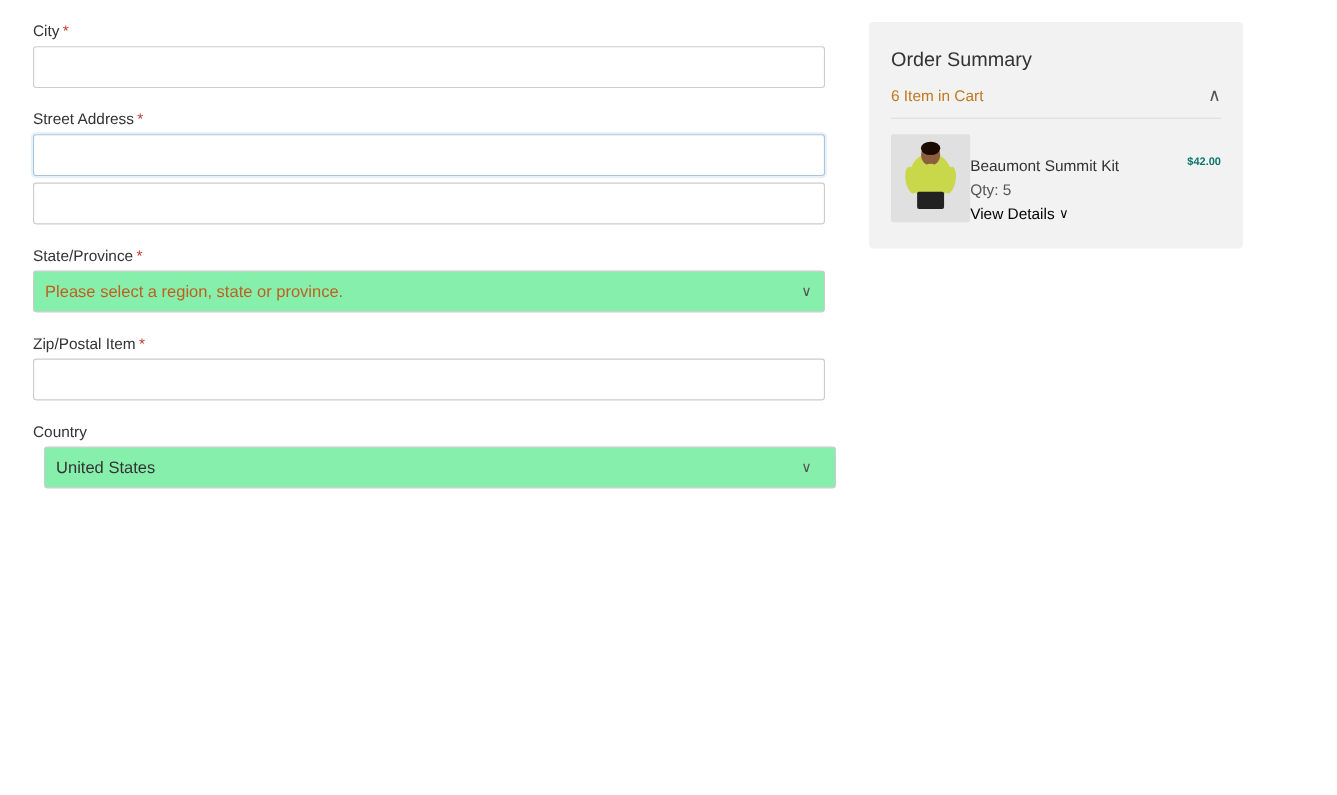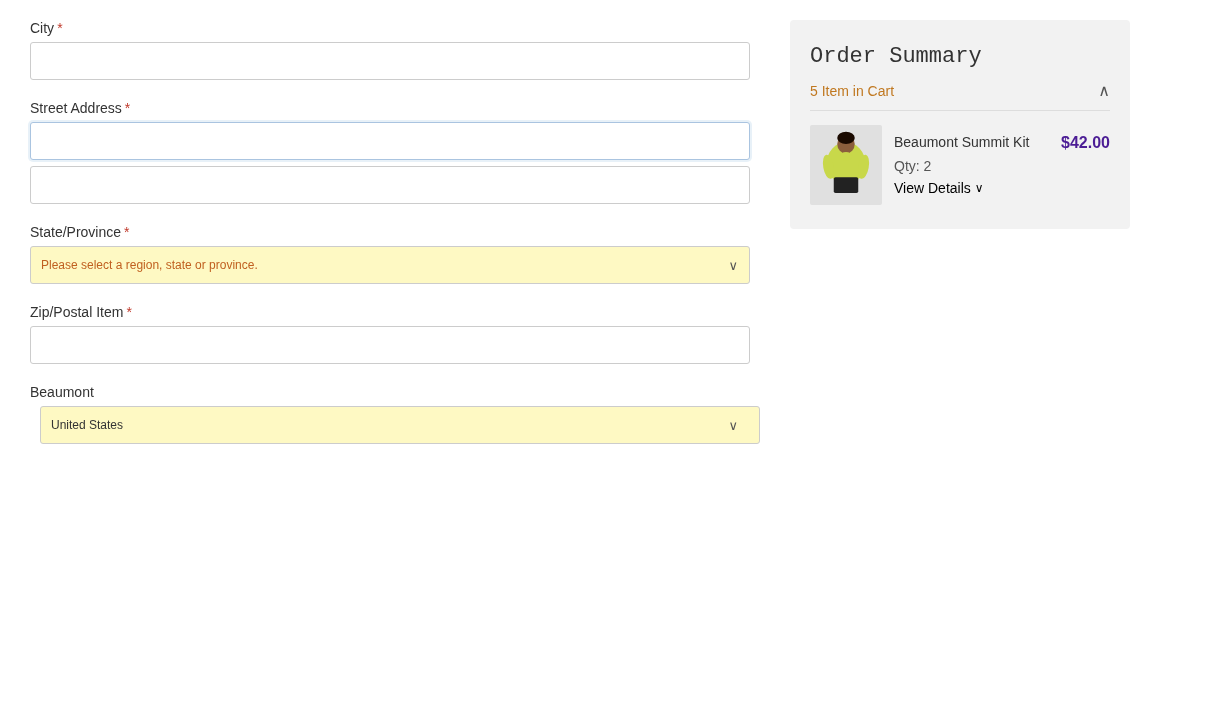--- a/index.html
+++ b/index.html
@@ -62,25 +62,25 @@
       border-color: #aac4e0;
       box-shadow: 0 0 0 2px rgba(100, 160, 210, 0.15);
     }
 
     .form-select {
       width: 100%;
       height: 38px;
       border: 1px solid #ccc;
       border-radius: 3px;
       padding: 6px 10px;
-      font-size: 12px;
+      font-size: 15px;
       color: #c06020;
       appearance: none;
       -webkit-appearance: none;
-      background-color: #fef9c3;
+      background-color: #86efac;
       background-image: none;
       outline: none;
       cursor: pointer;
     }
 
     .select-wrapper {
       position: relative;
     }
 
     .select-wrapper::after {
@@ -128,25 +128,24 @@
     .order-summary {
       width: 340px;
       min-width: 300px;
       background: #f2f2f2;
       border-radius: 4px;
       padding: 24px 20px;
       align-self: flex-start;
     }
 
     .order-summary-title {
-      font-size: 22px;
+      font-size: 18px;
       font-weight: 300;
       color: #333;
       margin-bottom: 12px;
-      font-family: Liberation Mono, monospace;
     }
 
     .order-summary-header {
       display: flex;
       justify-content: space-between;
       align-items: center;
       padding-bottom: 10px;
       border-bottom: 1px solid #ddd;
       margin-bottom: 14px;
     }
@@ -158,22 +157,21 @@
     }
 
     .collapse-icon {
       font-size: 16px;
       color: #555;
       cursor: pointer;
     }
 
     .cart-item {
       display: flex;
-      gap: 12px;
-      align-items: center;
+      align-items: flex-end;
     }
 
     .item-thumbnail {
       width: 72px;
       height: 80px;
       background: #e0e0e0;
       flex-shrink: 0;
       display: flex;
       align-items: center;
       justify-content: center;
@@ -198,22 +196,22 @@
       margin-bottom: 6px;
     }
 
     .item-name {
       font-size: 14px;
       color: #333;
       font-weight: 400;
     }
 
     .item-price {
-      font-size: 16px;
-      color: #4c1d95;
+      font-size: 10px;
+      color: #0f766e;
       font-weight: 600;
       white-space: nowrap;
     }
 
     .item-qty {
       font-size: 14px;
       color: #555;
       margin-bottom: 6px;
     }
 
@@ -284,40 +282,40 @@
 
     <div class="form-group">
       <label class="form-label">
         <span>Zip/Postal Item</span><span class="required-star">*</span>
       </label>
       <input type="text" class="form-input" placeholder="" style="">
     </div>
 
     <div class="form-group">
       <label class="form-label">
-        <span>Beaumont</span>
+        <span>Country</span>
       </label>
       <div class="select-wrapper">
         <select class="form-select country-select">
           <option value="US" selected="">United States</option>
           <option value="CA">Canada</option>
           <option value="GB">United Kingdom</option>
           <option value="AU">Australia</option>
         </select>
       </div>
     </div>
 
 
   </div>
 
   <div class="order-summary">
     <h2 class="order-summary-title">Order Summary</h2>
 
     <div class="order-summary-header">
-      <span class="items-in-cart">5 Item in Cart</span>
+      <span class="items-in-cart">6 Item in Cart</span>
       <span class="collapse-icon">∧</span>
     </div>
 
     <div class="cart-item">
       <div class="item-thumbnail">
 
         <svg class="person-svg" viewBox="0 0 60 80" xmlns="http://www.w3.org/2000/svg">
 
           <ellipse cx="30" cy="38" rx="22" ry="24" fill="#c8d84a"></ellipse>
 
@@ -333,21 +331,21 @@
 
           <ellipse cx="30" cy="9" rx="10" ry="7" fill="#1a0a00"></ellipse>
         </svg>
       </div>
 
       <div class="item-details">
         <div class="item-name-price">
           <span class="item-name">Beaumont Summit Kit</span>
           <span class="item-price">$42.00</span>
         </div>
-        <div class="item-qty">Qty: 2</div>
+        <div class="item-qty">Qty: 5</div>
         <button class="view-details-btn">
           <span>View Details</span>
           <span class="chevron-down">∨</span>
         </button>
       </div>
     </div>
   </div>
 
 </div>
 

